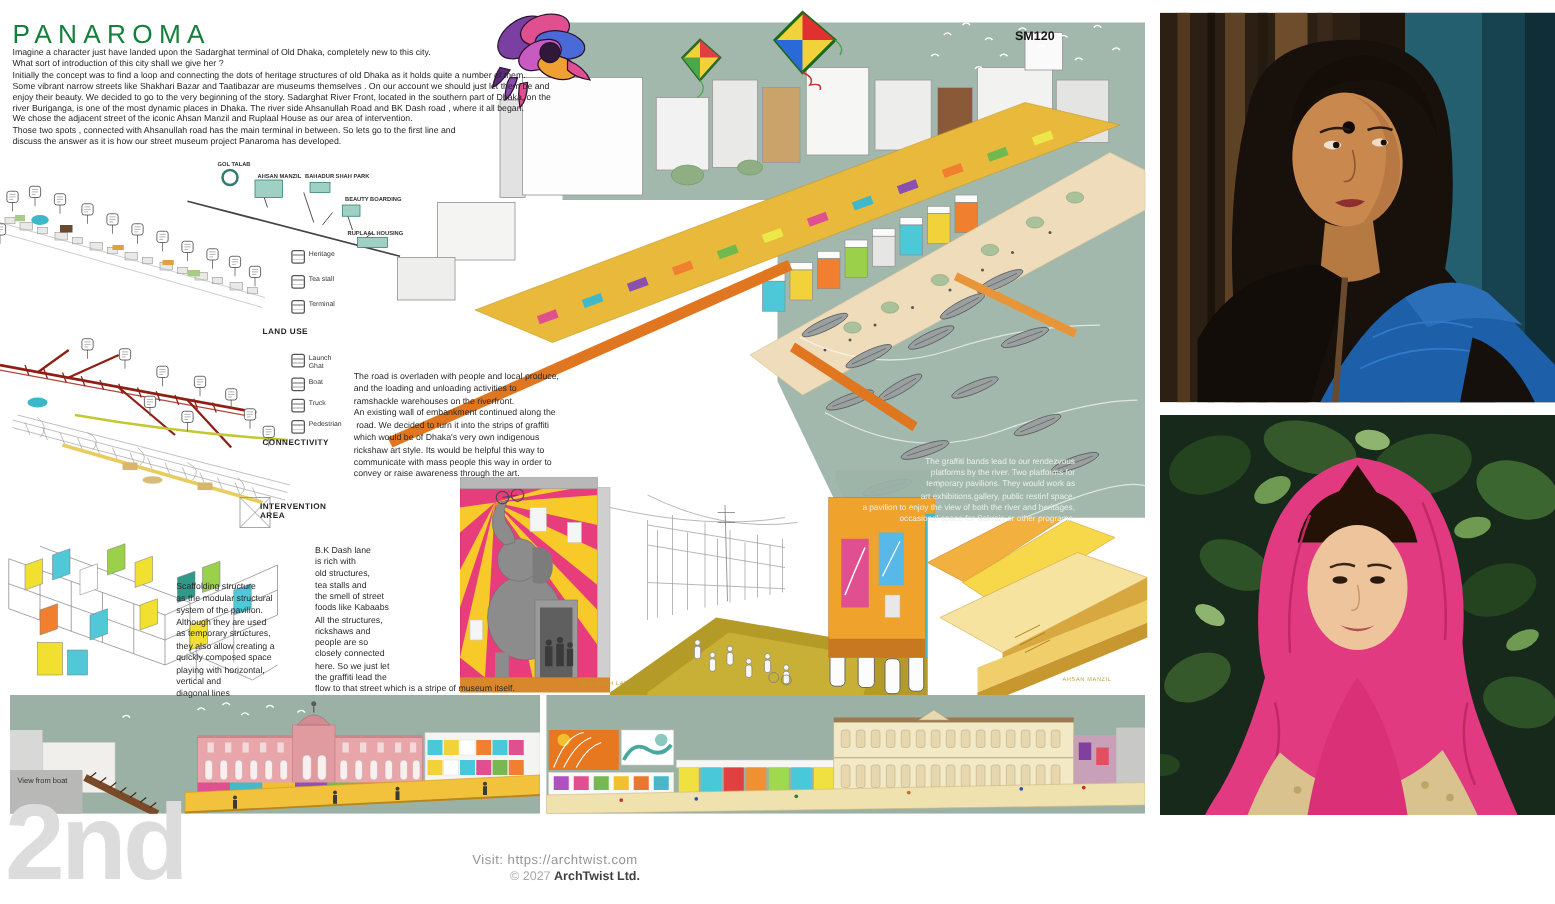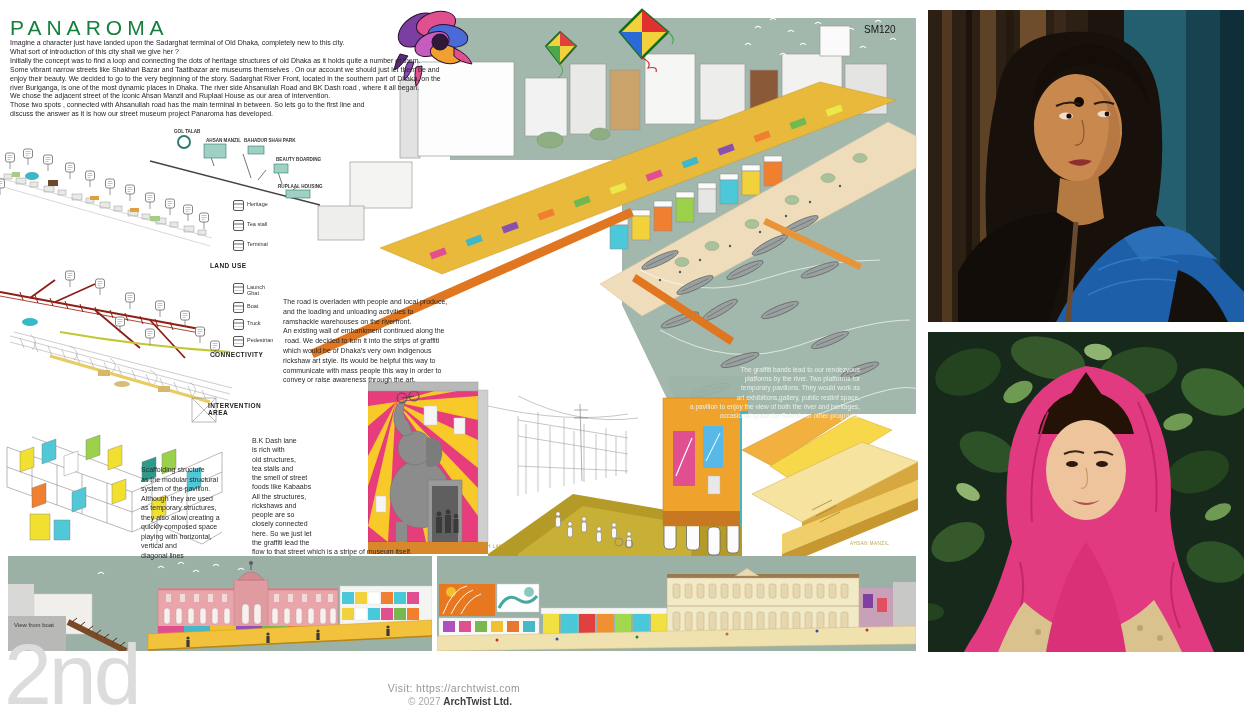--- a/index.html
+++ b/index.html
@@ -3,42 +3,42 @@
 <meta charset="utf-8">
 <style>
   html,body{margin:0;padding:0;background:#fff;width:1244px;height:723px;overflow:hidden;
     font-family:"Liberation Sans",sans-serif;}
   .canvas{position:relative;width:1244px;height:723px;background:#fff;}
   .abs{position:absolute;}
   .txt{position:absolute;z-index:6;white-space:pre;color:#2a2a2a;}
   .poster-title{position:absolute;left:10px;top:2px;font-size:21px;font-weight:400;
     letter-spacing:5px;color:#15803d;z-index:6;}
   .intro{left:10px;top:39px;font-size:7px;line-height:8.9px;color:#262626;}
-  .sm-code{left:864px;top:24px;font-size:10px;font-weight:normal;color:#161616;}
+  .sm-code{left:812px;top:24px;font-size:10px;font-weight:bold;color:#161616;}
   .road-text{left:283px;top:297px;font-size:7px;line-height:9.8px;}
   .graffiti-text{left:560px;top:365px;width:300px;text-align:right;font-size:6.6px;
     line-height:9.2px;color:#e9efe9;}
   .scaffolding-text{left:141px;top:465px;font-size:7px;line-height:9.5px;}
   .bkdash-text{left:252px;top:436px;font-size:7px;line-height:9.25px;}
   .sec-label{position:absolute;z-index:6;font-size:6.5px;font-weight:bold;color:#222;
     letter-spacing:.4px;white-space:pre-line;}
   .cap{position:absolute;z-index:6;font-size:4.5px;letter-spacing:.5px;}
   .view-boat{left:14px;top:622px;font-size:6px;color:#333;z-index:6;}
   .legend{position:absolute;z-index:6;display:flex;flex-direction:column;}
   .legend-row{display:flex;align-items:flex-start;margin-bottom:0;}
   .legend-icon{width:9px;height:9px;border:1px solid #555;border-radius:2px;flex:0 0 auto;
     background:linear-gradient(#fff 25%,#b5b5b5 25%,#b5b5b5 45%,#fff 45%,#fff 65%,#d0d0d0 65%,#d0d0d0 80%,#fff 80%);}
   .legend-label{font-size:5.5px;line-height:6px;color:#333;margin-left:3px;white-space:pre-line;padding-top:1px;}
   .lg1 .legend-row{margin-bottom:9px;}
   .lg2 .legend-row{margin-bottom:6px;}
-  .watermark{position:absolute;left:4px;top:634px;font-size:86px;font-weight:400;
+  .watermark{position:absolute;left:4px;top:634px;font-size:86px;font-weight:700;
     color:#dcdcdc;letter-spacing:-3px;line-height:.95;z-index:2;}
   .award{position:absolute;left:130px;top:653px;width:660px;text-align:center;font-size:13px;
     font-weight:bold;letter-spacing:1.4px;color:#3d3d3d;z-index:6;}
-  .visit{position:absolute;left:124px;top:682px;width:660px;text-align:center;font-size:10.5px;
+  .visit{position:absolute;left:114px;top:682px;width:660px;text-align:center;font-size:10.5px;
     letter-spacing:.4px;color:#969696;z-index:6;}
   .copyright{position:absolute;left:130px;top:696px;width:660px;text-align:center;font-size:10px;z-index:6;}
   .copyright .pre{color:#a8a8a8;}
   .copyright .name{color:#3f3f3f;font-weight:bold;margin-left:0;}
   figure{margin:0;}
   .photo{position:absolute;overflow:hidden;z-index:4;}
 </style>
 </head>
 <body>
 

